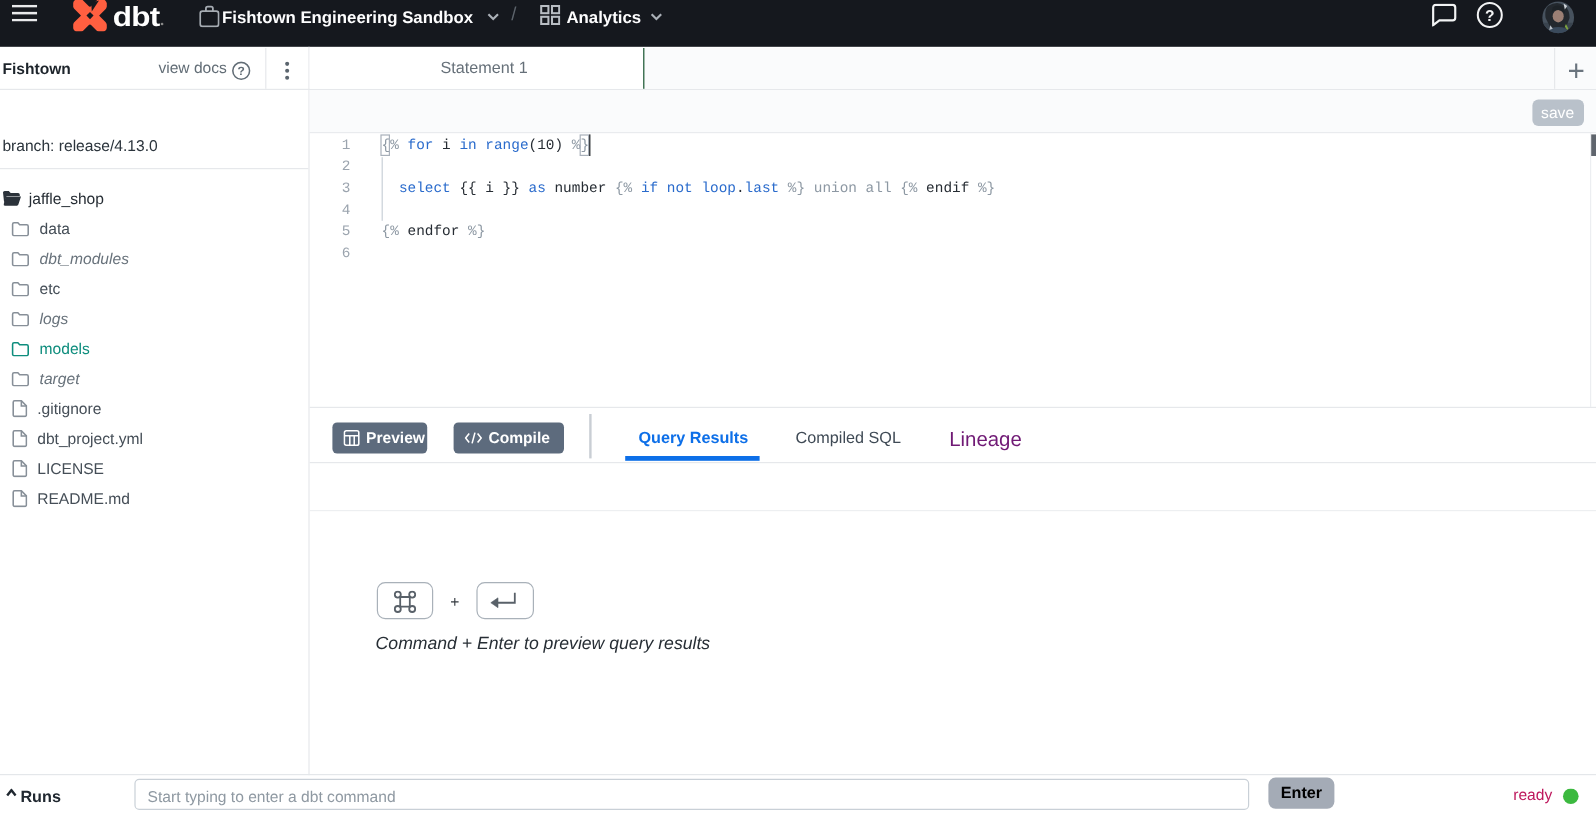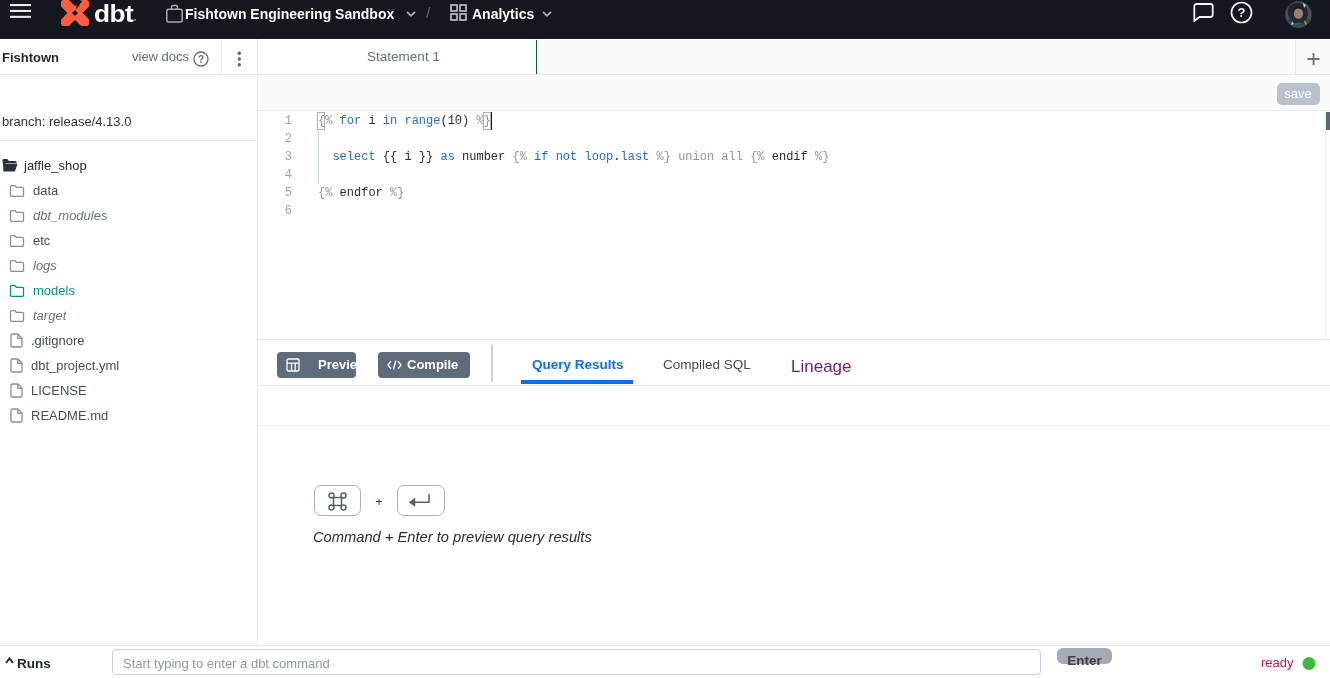--- a/index.html
+++ b/index.html
@@ -186,21 +186,21 @@
     <div class="abs" style="left:1324.5px;top:111px;width:1px;height:228px;background:#eceef1;"></div>
     <div class="abs" style="left:1325.5px;top:112px;width:4px;height:18px;background:#5f656d;"></div>
   </div>
   <div id="results">
     <div class="abs" style="left:258px;top:339px;width:1072px;height:1px;background:#e6e8eb;"></div>
     <div class="abs" style="left:277px;top:352px;width:79px;height:26px;background:#5d6b7d;border-radius:4px;">
       <svg class="abs" style="left:9px;top:6px;" width="14" height="14" viewBox="0 0 14 14" fill="none" stroke="#fff" stroke-width="1.3">
         <rect x="1" y="1" width="12" height="12" rx="1.5"></rect>
           <path d="M1 5.2 H13 M5.5 5.2 V13 M9.2 5.2 V13"></path>
       </svg>
-      <div class="abs" style="left:41px;top:5px;font-size:13px;font-weight:600;color:#fff;">Preview</div>
+      <div class="abs" style="left:28px;top:5px;font-size:13px;font-weight:600;color:#fff;">Preview</div>
     </div>
     <div class="abs" style="left:378px;top:352px;width:92px;height:26px;background:#5d6b7d;border-radius:4px;">
       <svg class="abs" style="left:9px;top:6px;" width="15" height="14" viewBox="0 0 15 14" fill="none" stroke="#fff" stroke-width="1.3">
         <path d="M4 3.2 L1 7 L4 10.8 M11 3.2 L14 7 L11 10.8 M8.8 2.5 L6.4 11.5"></path>
       </svg>
       <div class="abs" style="left:29px;top:5px;font-size:13px;font-weight:600;color:#fff;">Compile</div>
     </div>
     <div class="abs" style="left:491px;top:345px;width:1.5px;height:37px;background:#c9ced4;"></div>
     <div class="abs" style="left:532px;top:357px;font-size:13.5px;font-weight:600;color:#0d6fe8;">Query Results</div>
     <div class="abs" style="left:521px;top:380px;width:112px;height:4px;background:#0d6fe8;"></div>
@@ -229,21 +229,21 @@
   </div>
   <div id="bottombar">
     <div class="abs" style="left:0;top:645px;width:1330px;height:1px;background:#e4e7ea;"></div>
     <svg class="abs" style="left:4.5px;top:657px;" width="9" height="7" viewBox="0 0 9 7" fill="none" stroke="#202830" stroke-width="2">
         <path d="M1 6 L4.5 1.5 L8 6"></path>
       </svg>
     <div class="abs" style="left:17px;top:656px;font-size:13.5px;font-weight:bold;color:#202830;">Runs</div>
     <div class="abs" style="left:112px;top:649px;width:929px;height:26px;border:1px solid #c9d0d7;border-radius:4px;text-align:right;">
       <div class="abs" style="left:10px;top:6px;font-size:13px;color:#8f99a2;">Start typing to enter a dbt command</div>
     </div>
-    <div class="abs" style="left:1057px;top:648px;width:55px;height:16px;background:#a4abb6;border-radius:6px;color:#404040;font-size:13.5px;font-weight:bold;text-align:center;line-height:26px;">Enter</div>
+    <div class="abs" style="left:1057px;top:648px;width:55px;height:26px;background:#a4abb6;border-radius:6px;color:#000000;font-size:13.5px;font-weight:bold;text-align:center;line-height:26px;">Enter</div>
     <div class="abs" style="left:1261px;top:655px;font-size:13px;font-weight:400;color:#be185d;">ready</div>
     <svg class="abs" style="left:1302px;top:657px;" width="14" height="14" viewBox="0 0 14 14">
         <circle cx="7" cy="6.5" r="6.5" fill="#3cb93f"></circle>
       </svg>
   </div>
   <div id="results"></div>
   <div id="bottombar"></div>
 </div>
 
 </body></html>

